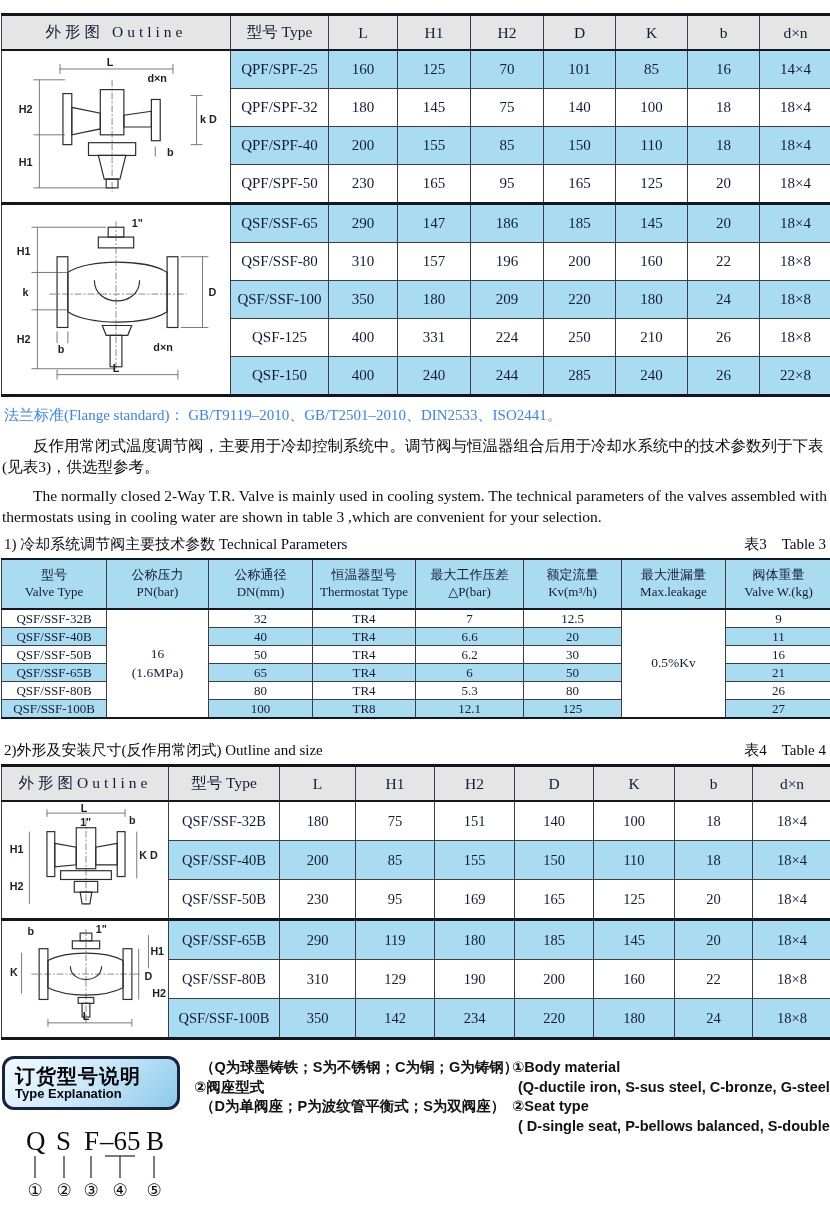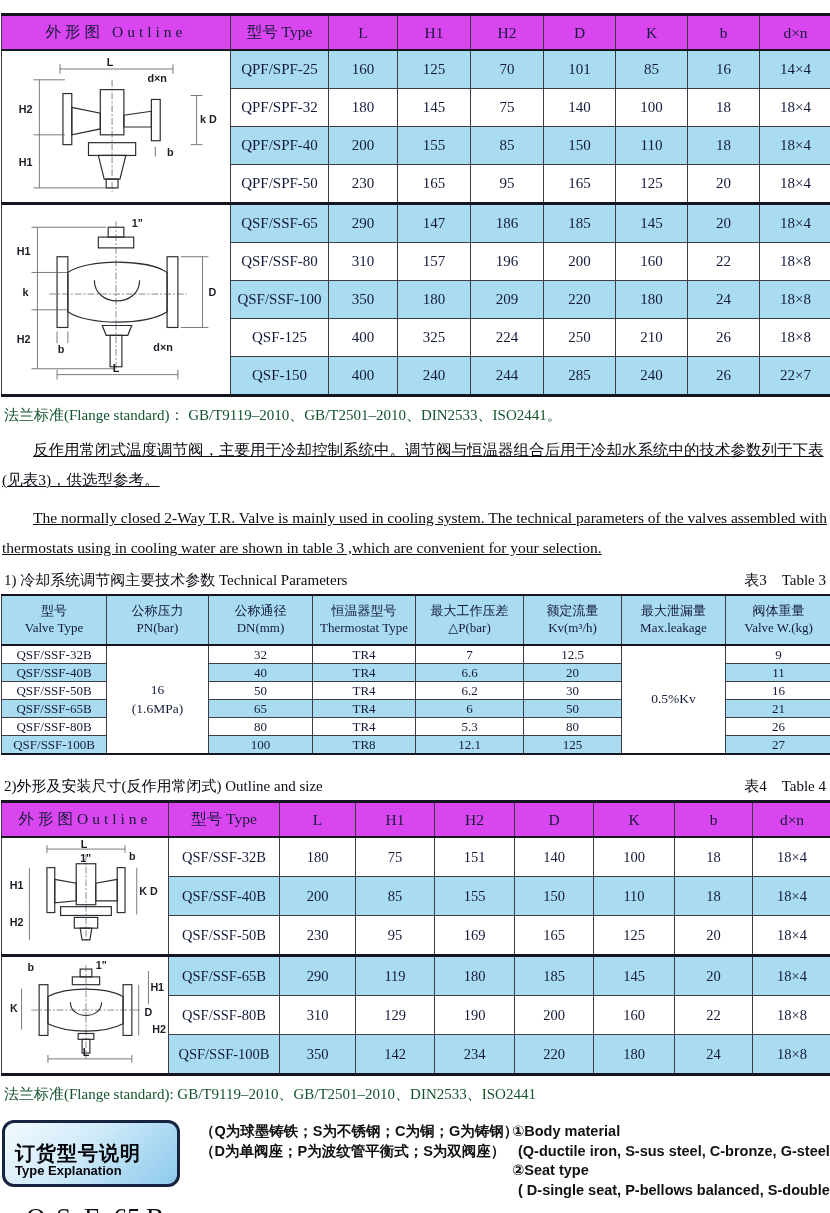--- a/index.html
+++ b/index.html
@@ -8,58 +8,58 @@
 
   
   table{border-collapse:collapse;table-layout:fixed;margin:0 1px;}
   td,th{border:1px solid #3c3c48;text-align:center;vertical-align:middle;
         color:#131a38;font-weight:normal;overflow:hidden;white-space:nowrap;}
   .blue{background:#a9dcf1;}
 
   
   .dim-table{width:828px;border-top:3px solid #15151f;border-bottom:3px solid #15151f;
              border-left:1.5px solid #15151f;border-right:1.5px solid #15151f;}
-  .dim-table th{height:31px;font-size:15.5px;background:#d946ef;border-bottom:2.5px solid #15151f;}
+  .dim-table th{height:31px;font-size:15.5px;background:#e5e5e5;border-bottom:2.5px solid #15151f;}
   .dim-table td{font-size:15px;}
   .t1 td{height:35px;}
   .t4 td{height:36px;font-size:14.5px;}
   tr.group-start td{border-top:3px solid #15151f;}
   td.outline-cell{background:#fff;padding:2px;}
   .cn-sp{letter-spacing:4px;}
 
   
-  .note{font-size:15px;margin:9px 0 0 4px;color:#14532d;}
+  .note{font-size:15px;margin:9px 0 0 4px;color:#3b82f6;}
   .sec-row{display:flex;justify-content:space-between;align-items:flex-end;
            font-size:15px;margin:2px 4px;color:#0b0b14;}
 
   
   .banner{margin:26px 2px 0 2px;height:34px;border:3px solid #17243f;border-radius:14px;
           background:linear-gradient(180deg,#f3fbfe 0%,#d8effa 35%,#a9dcf4 75%,#8fcdef 100%);
           display:flex;align-items:center;justify-content:center;
           font-family:"Liberation Sans","DejaVu Sans",sans-serif;
           font-weight:bold;font-size:18.5px;color:#05050a;white-space:nowrap;}
 
-  .intro{font-size:15.5px;line-height:30px;margin:10px 2px 0 2px;text-indent:2em;color:#0b0b14;text-decoration:underline;}
+  .intro{font-size:15.5px;line-height:21px;margin:10px 2px 0 2px;text-indent:2em;color:#0b0b14;}
   .intro.en{margin-top:8px;}
 
   
   .t3{width:828px;margin-top:4px;border-top:2.5px solid #15151f;border-bottom:2.5px solid #15151f;
       border-left:1.5px solid #15151f;border-right:1.5px solid #15151f;}
   .t3 th{height:46px;font-size:13px;line-height:1.3;background:#a9dcf1;
          border-bottom:2px solid #15151f;white-space:normal;}
   .t3 td{height:15px;font-size:13px;line-height:1.05;}
   .t3 .merged{background:#fff;font-size:13.5px;line-height:1.35;white-space:normal;}
 
   
   .bottom{display:flex;margin:16px 0 0 2px;
           font-family:"Liberation Sans","DejaVu Sans",sans-serif;}
   .col-left{width:192px;flex:none;}
   .col-mid{width:318px;flex:none;padding-top:2px;}
   .col-right{flex:1;padding-top:2px;}
-  .type-box{width:156px;border:3px solid #17243f;border-radius:12px;padding:19px 6px 5px 10px;
+  .type-box{width:156px;border:3px solid #17243f;border-radius:12px;padding:6px 6px 5px 10px;
             background:linear-gradient(135deg,#f2fafe 0%,#cfeaf9 45%,#8cc9ec 100%);
             font-weight:bold;color:#05050a;line-height:1.12;}
   .type-box .cn{font-size:20px;letter-spacing:1px;}
   .type-box .en{font-size:13px;}
   .exp-line{font-size:14.5px;font-weight:bold;line-height:19.5px;color:#111;white-space:nowrap;}
   .exp-line.paren{padding-left:6px;}
   .code-svg{display:block;margin:8px 0 0 2px;}
 
   
   svg text{font-family:"Liberation Sans","DejaVu Sans",sans-serif;font-size:11px;font-weight:bold;fill:#1c1c24;}
@@ -230,36 +230,36 @@
       <td class="blue">180</td>
       <td class="blue">209</td>
       <td class="blue">220</td>
       <td class="blue">180</td>
       <td class="blue">24</td>
       <td class="blue">18×8</td>
     </tr>
     <tr>
       <td>QSF-125</td>
       <td>400</td>
-      <td>325</td>
+      <td>331</td>
       <td>224</td>
       <td>250</td>
       <td>210</td>
       <td>26</td>
       <td>18×8</td>
     </tr>
     <tr>
       <td class="blue">QSF-150</td>
       <td class="blue">400</td>
       <td class="blue">240</td>
       <td class="blue">244</td>
       <td class="blue">285</td>
       <td class="blue">240</td>
       <td class="blue">26</td>
-      <td class="blue">22×7</td>
+      <td class="blue">22×8</td>
     </tr>
   </tbody>
     </table>
 
   <div class="note">法兰标准(Flange  standard)：  GB/T9119–2010、GB/T2501–2010、DIN2533、ISO2441。</div>
 
 
   <p class="intro cn">反作用常闭式温度调节阀，主要用于冷却控制系统中。调节阀与恒温器组合后用于冷却水系统中的技术参数列于下表(见表3)，供选型参考。</p>
   <p class="intro en">The normally closed 2-Way T.R. Valve is mainly used in cooling system. The technical parameters of the valves assembled with thermostats using in cooling water are shown in table 3 ,which are convenient for your selection.</p>
 
@@ -480,21 +480,20 @@
       <td class="blue">142</td>
       <td class="blue">234</td>
       <td class="blue">220</td>
       <td class="blue">180</td>
       <td class="blue">24</td>
       <td class="blue">18×8</td>
     </tr>
   </tbody>
     </table>
 
-  <div class="note">法兰标准(Flange standard): GB/T9119–2010、GB/T2501–2010、DIN2533、ISO2441</div>
 
   <div class="bottom">
     <div class="col-left">
       <div class="type-box">
         <div class="cn">订货型号说明</div>
         <div class="en">Type Explanation</div>
       </div>
       <svg class="code-svg" width="188" height="86" viewBox="0 0 188 86">
         <text class="letter" x="22" y="32">Q</text>
         <text class="letter" x="52" y="32">S</text>
@@ -509,20 +508,21 @@
         <line x1="150" y1="38" x2="150" y2="60" stroke="#222" stroke-width="1.2"></line>
         <text class="digit" x="31" y="78" text-anchor="middle">①</text>
         <text class="digit" x="60" y="78" text-anchor="middle">②</text>
         <text class="digit" x="87" y="78" text-anchor="middle">③</text>
         <text class="digit" x="116" y="78" text-anchor="middle">④</text>
         <text class="digit" x="150" y="78" text-anchor="middle">⑤</text>
       </svg>
     </div>
     <div class="col-mid">
       <div class="exp-line paren">（Q为球墨铸铁；S为不锈钢；C为铜；G为铸钢）</div>
+      <div class="exp-line">②阀座型式</div>
       <div class="exp-line paren">（D为单阀座；P为波纹管平衡式；S为双阀座）</div>
 
     </div>
     <div class="col-right">
       <div class="exp-line">①Body material</div>
       <div class="exp-line paren">(Q-ductile iron, S-sus steel, C-bronze, G-steel)</div>
       <div class="exp-line">②Seat type</div>
       <div class="exp-line paren">( D-single seat, P-bellows balanced, S-double seat )</div>
 
     </div>

